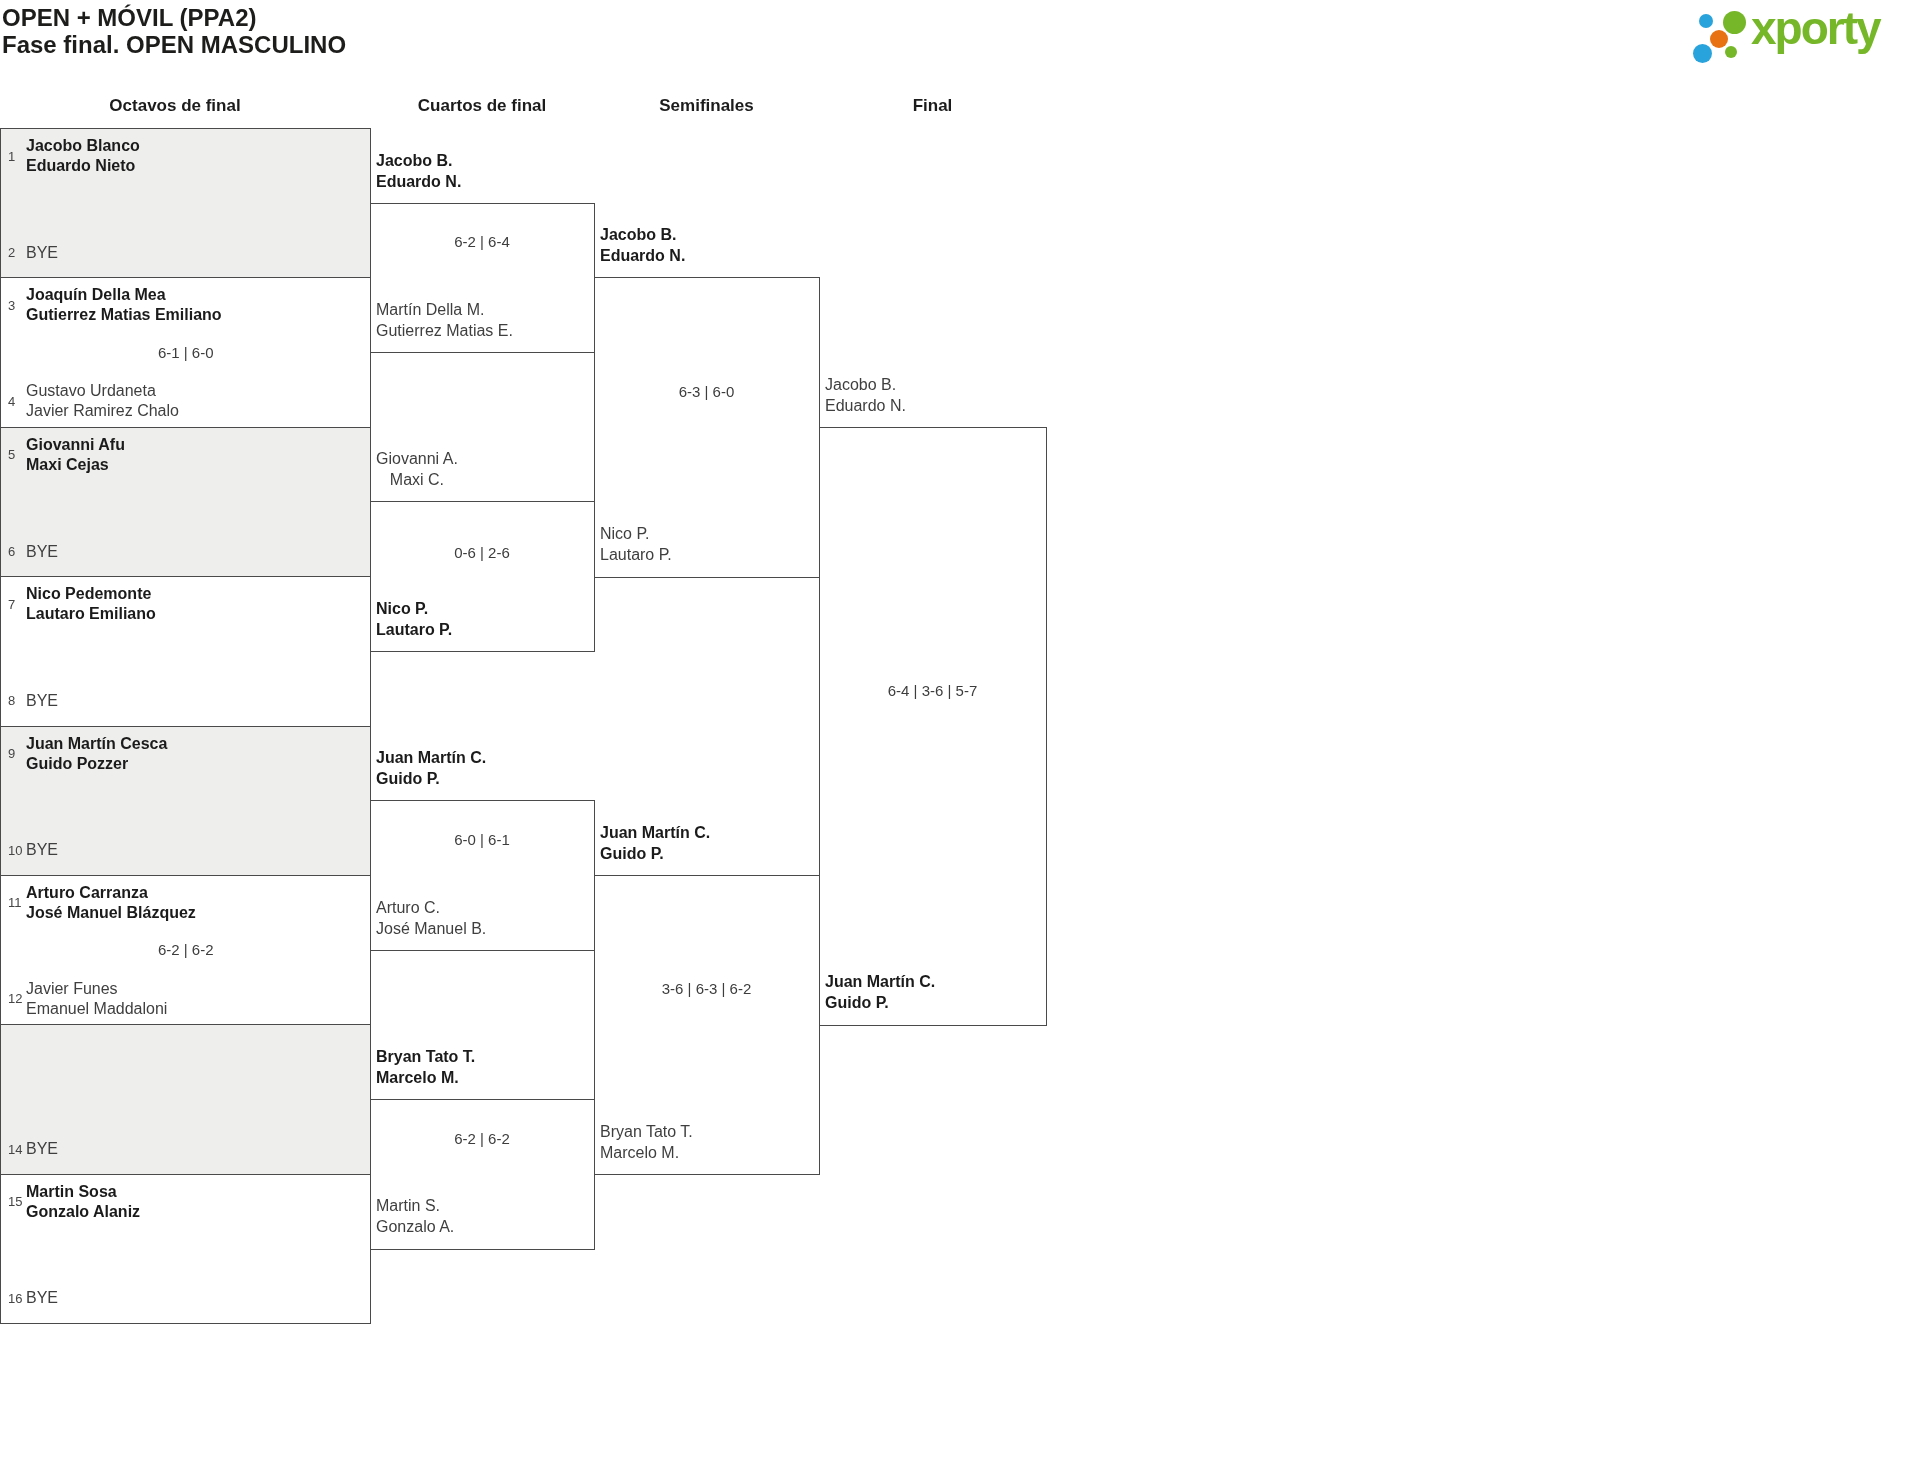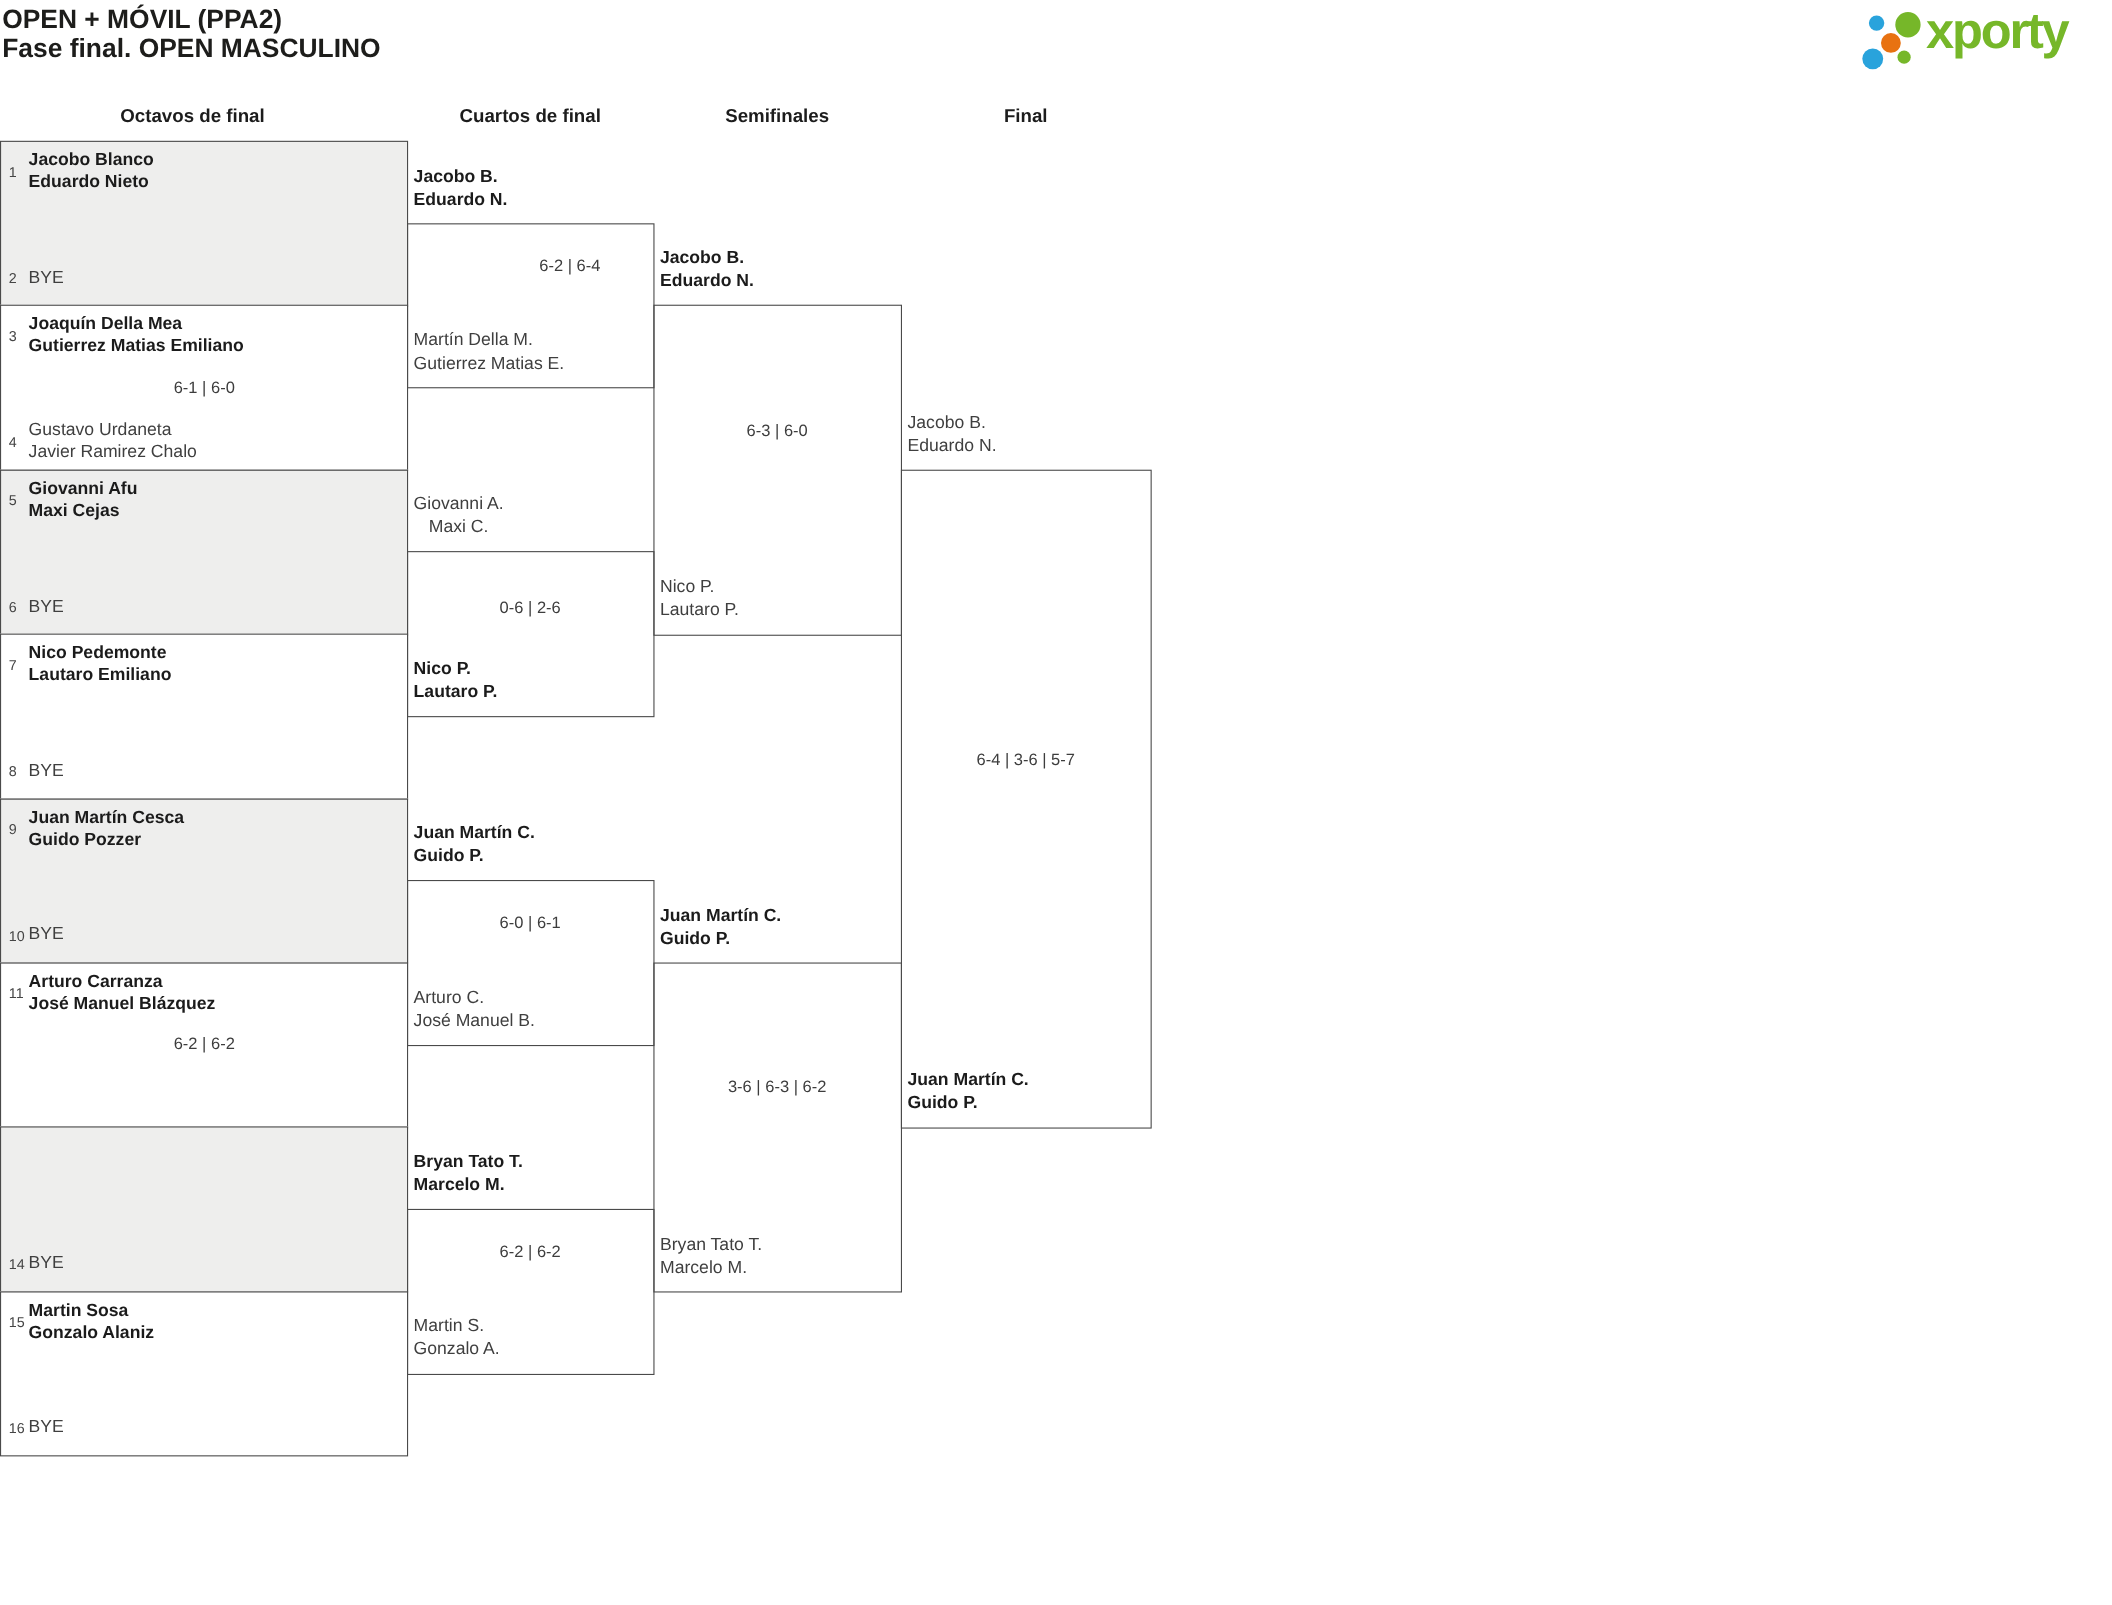--- a/index.html
+++ b/index.html
@@ -132,20 +132,27 @@
       </div>
     </div>
     <div class="box" style="left: 0px; top: 874.875px; width: 371.4px; height: 150.775px;">
       <div class="row" style="top: 7px;">
         <div class="seed">11</div>
         <div class="team bold">
           <div class="team-line">Arturo Carranza</div>
           <div class="team-line">José Manuel Blázquez</div>
         </div>
       </div>
+      <div class="row" style="bottom: 6px;">
+        <div class="seed">12</div>
+        <div class="team">
+          <div class="team-line">Javier Funes</div>
+          <div class="team-line">Emanuel Maddaloni</div>
+        </div>
+      </div>
       <div class="score center-score">6-2 | 6-2</div>
     </div>
     <div class="box shaded" style="left: 0px; top: 1024.25px; width: 371.4px; height: 150.775px;">
       <div class="row" style="bottom: 15px;">
         <div class="seed">14</div>
         <div class="team">
           <div class="team-line">BYE</div>
         </div>
       </div>
     </div>
@@ -166,21 +173,21 @@
     </div>
     <div class="rect" style="left: 370px; top: 202.688px; width: 225.4px; height: 150.775px;"></div>
     <div class="team bold float-label" style="left: 376px; top: 149.688px;">
       <div class="team-line">Jacobo B.</div>
       <div class="team-line">Eduardo N.</div>
     </div>
     <div class="team float-label" style="left: 376px; top: 299.062px;">
       <div class="team-line">Martín Della M.</div>
       <div class="team-line">Gutierrez Matias E.</div>
     </div>
-    <div class="score" style="left: 370px; top: 232.375px; width: 224px; margin-left: 36px;">6-2 | 6-4</div>
+    <div class="score" style="left: 370px; top: 232.375px; width: 224px;">6-2 | 6-4</div>
     <div class="rect" style="left: 370px; top: 501.438px; width: 225.4px; height: 150.775px;"></div>
     <div class="team float-label" style="left: 376px; top: 448.438px; text-align: center;">
       <div class="team-line">Giovanni A.</div>
       <div class="team-line">Maxi C.</div>
     </div>
     <div class="team bold float-label" style="left: 376px; top: 597.812px;">
       <div class="team-line">Nico P.</div>
       <div class="team-line">Lautaro P.</div>
     </div>
     <div class="score" style="left: 370px; top: 531.125px; width: 224px; margin-top: 12px;">0-6 | 2-6</div>

